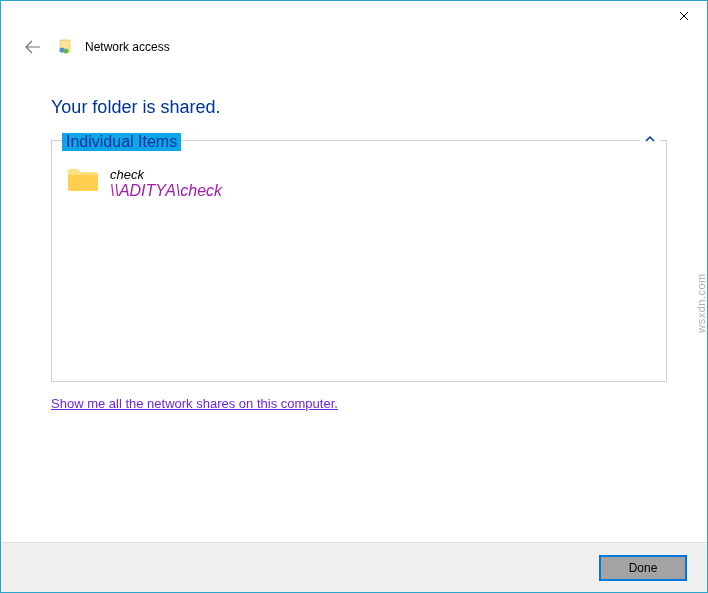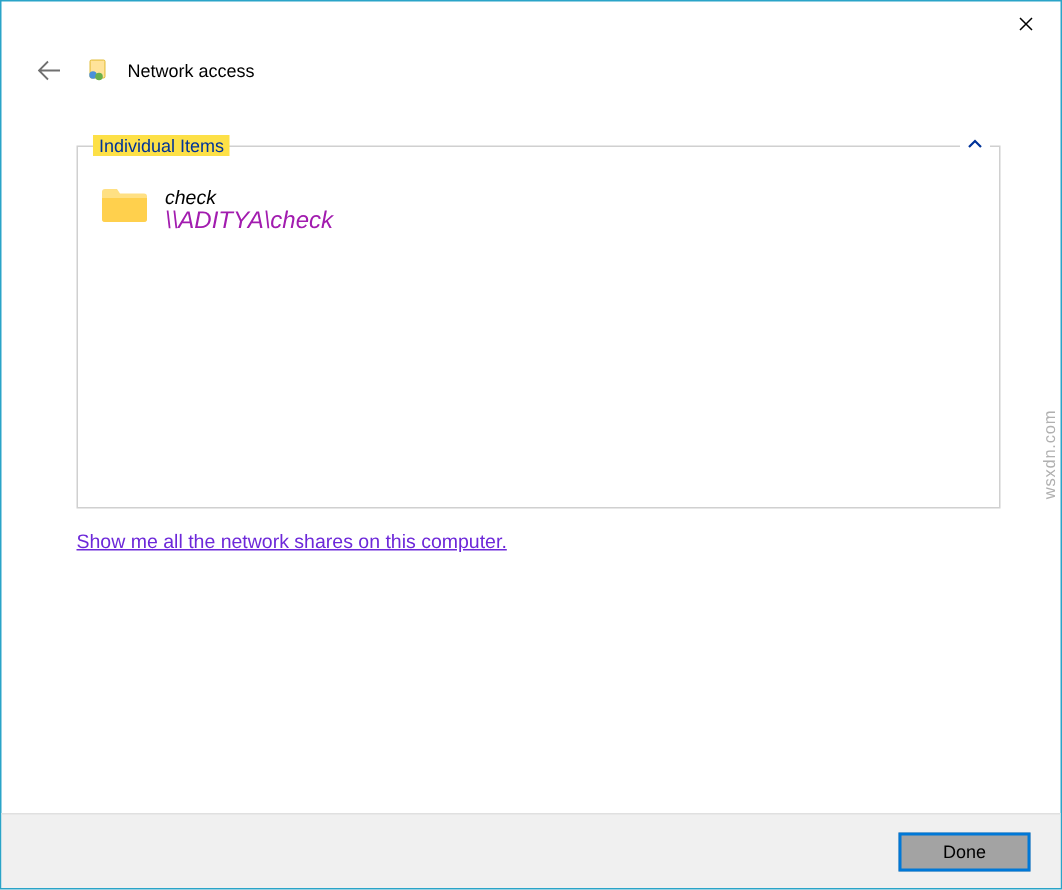--- a/index.html
+++ b/index.html
@@ -79,24 +79,24 @@
     .group-box {
       border: 1px solid #d0d0d0;
       position: relative;
       height: 242px;
       margin-bottom: 14px;
     }
     .group-legend {
       position: absolute;
       top: -8px;
       left: 10px;
-      background: #fde047;
+      background: #0ea5e9;
       padding: 0 4px;
       color: #003399;
-      font-size: 12px;
+      font-size: 16px;
     }
     .collapse-chevron {
       position: absolute;
       top: -8px;
       right: 6px;
       background: #fff;
       padding: 0 4px;
       color: #003399;
       cursor: pointer;
     }
@@ -188,20 +188,21 @@
     <svg viewBox="0 0 16 16">
       <rect x="3" y="1" width="10" height="12" rx="1" fill="#ffe39a" stroke="#d6a800" stroke-width="0.5"></rect>
       <circle cx="5" cy="11" r="2.5" fill="#4a90d9"></circle>
       <circle cx="9" cy="12" r="2.5" fill="#6ab04c"></circle>
     </svg>
   </div>
   <div class="header-title">Network access</div>
 </div>
 
 <div class="content">
+  <h1 class="main-heading">Your folder is shared.</h1>
 
 
   <div class="group-box">
     <div class="group-legend">Individual Items</div>
     <div class="collapse-chevron">
       <svg viewBox="0 0 12 12">
           <path d="M2 8 L6 4 L10 8" stroke="#003399" stroke-width="1.5" fill="none"></path>
         </svg>
     </div>
     <div class="item-row">

